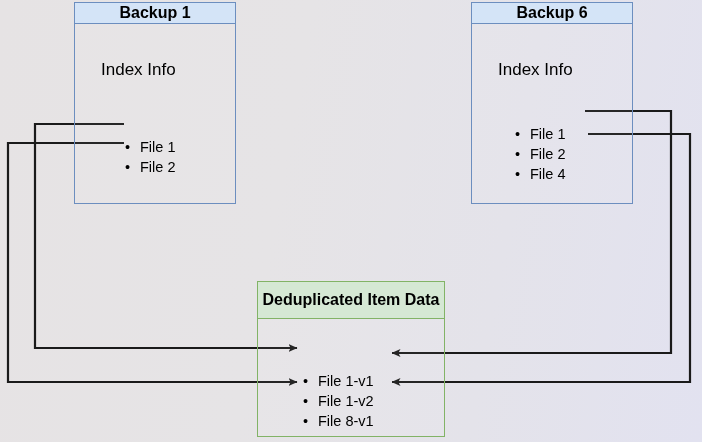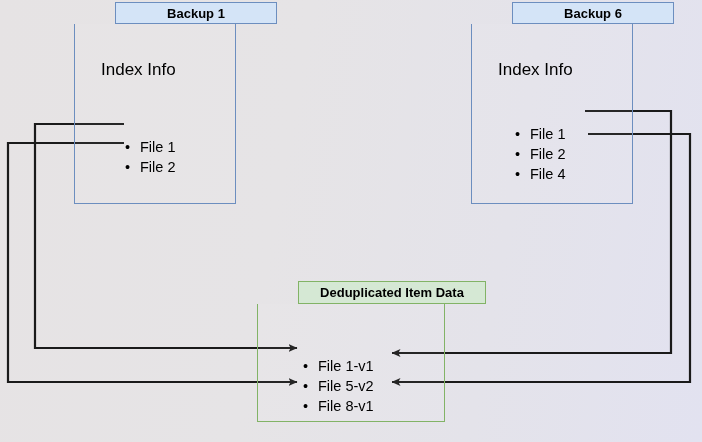--- a/index.html
+++ b/index.html
@@ -30,27 +30,26 @@
   
   .node {
     position: absolute;
     box-sizing: border-box;
   }
   .node .hdr {
     box-sizing: border-box;
     width: 100%;
     text-align: center;
     font-weight: bold;
-    font-size: 13px;
+    font-size: 16px;
     color: #000;
     line-height: 1;
     display: flex;
     align-items: center;
     justify-content: center;
-    margin-left: 41px;
   }
   .node .body {
     box-sizing: border-box;
     width: 100%;
     position: relative;
   }
 
   
   .node.blue .hdr {
     background: #d4e4f7;
@@ -61,21 +60,21 @@
     background: rgba(255,255,255,0.06);
     border: 1px solid #6c8ebf;
     border-top: none;
     height: 180px;
   }
 
   
   .node.green .hdr {
     background: #d5e8d4;
     border: 1px solid #82b366;
-    height: 23px;
+    height: 38px;
   }
   .node.green .body {
     background: rgba(255,255,255,0.05);
     border: 1px solid #82b366;
     border-top: none;
     height: 118px;
   }
 
   .index-label {
     position: absolute;
@@ -162,19 +161,19 @@
         <li>File 4</li>
       </ul>
     </div>
   </div>
 
   <div class="node green" id="dedup" style="left:257px; top:281px; width:188px;">
     <div class="hdr">Deduplicated Item Data</div>
     <div class="body">
       <ul class="filelist" id="dedup-list">
         <li>File 1-v1</li>
-        <li>File 5-v2</li>
+        <li>File 1-v2</li>
         <li>File 8-v1</li>
       </ul>
     </div>
   </div>
 
 </div>
 
 </body></html>

